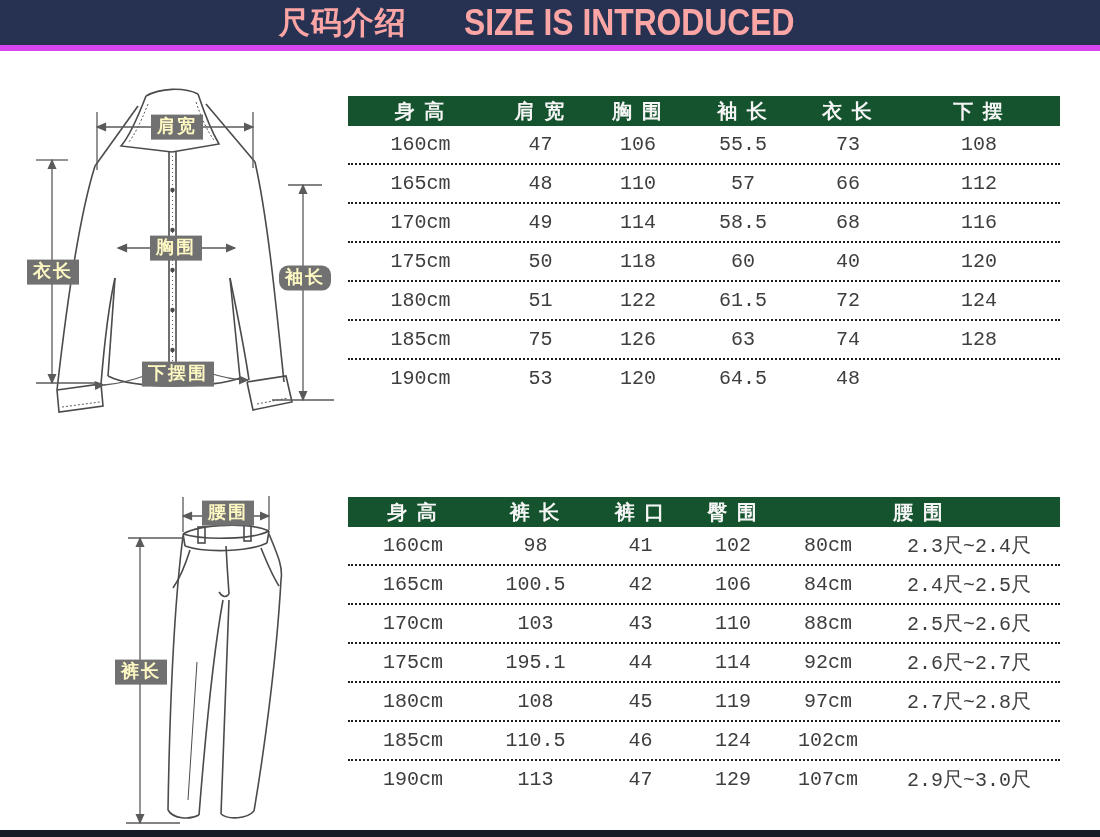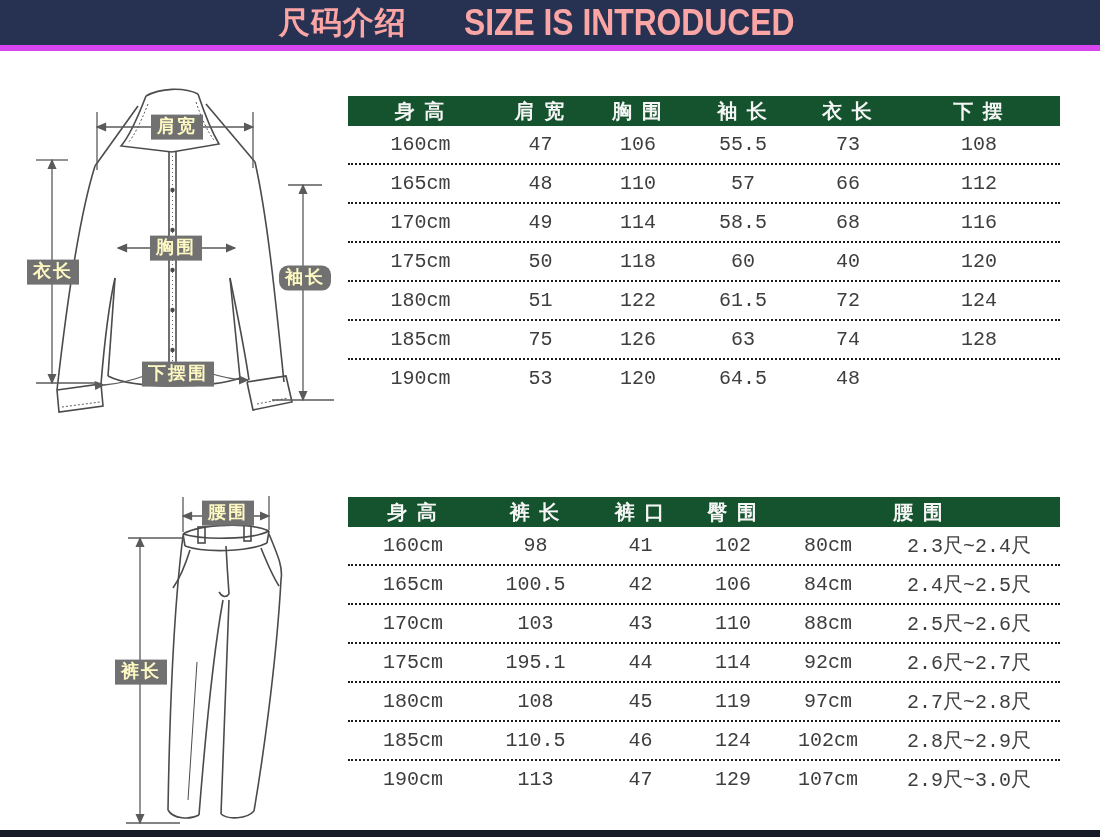--- a/index.html
+++ b/index.html
@@ -284,21 +284,20 @@
           <div class="tcell">119</div>
           <div class="tcell">97cm</div>
           <div class="tcell">2.7尺~2.8尺</div>
         </div>
         <div class="trow">
           <div class="tcell">185cm</div>
           <div class="tcell">110.5</div>
           <div class="tcell">46</div>
           <div class="tcell">124</div>
           <div class="tcell">102cm</div>
-          <div class="tcell">2.8尺~2.9尺</div>
         </div>
         <div class="trow">
           <div class="tcell">190cm</div>
           <div class="tcell">113</div>
           <div class="tcell">47</div>
           <div class="tcell">129</div>
           <div class="tcell">107cm</div>
           <div class="tcell">2.9尺~3.0尺</div>
         </div>
       </div>

